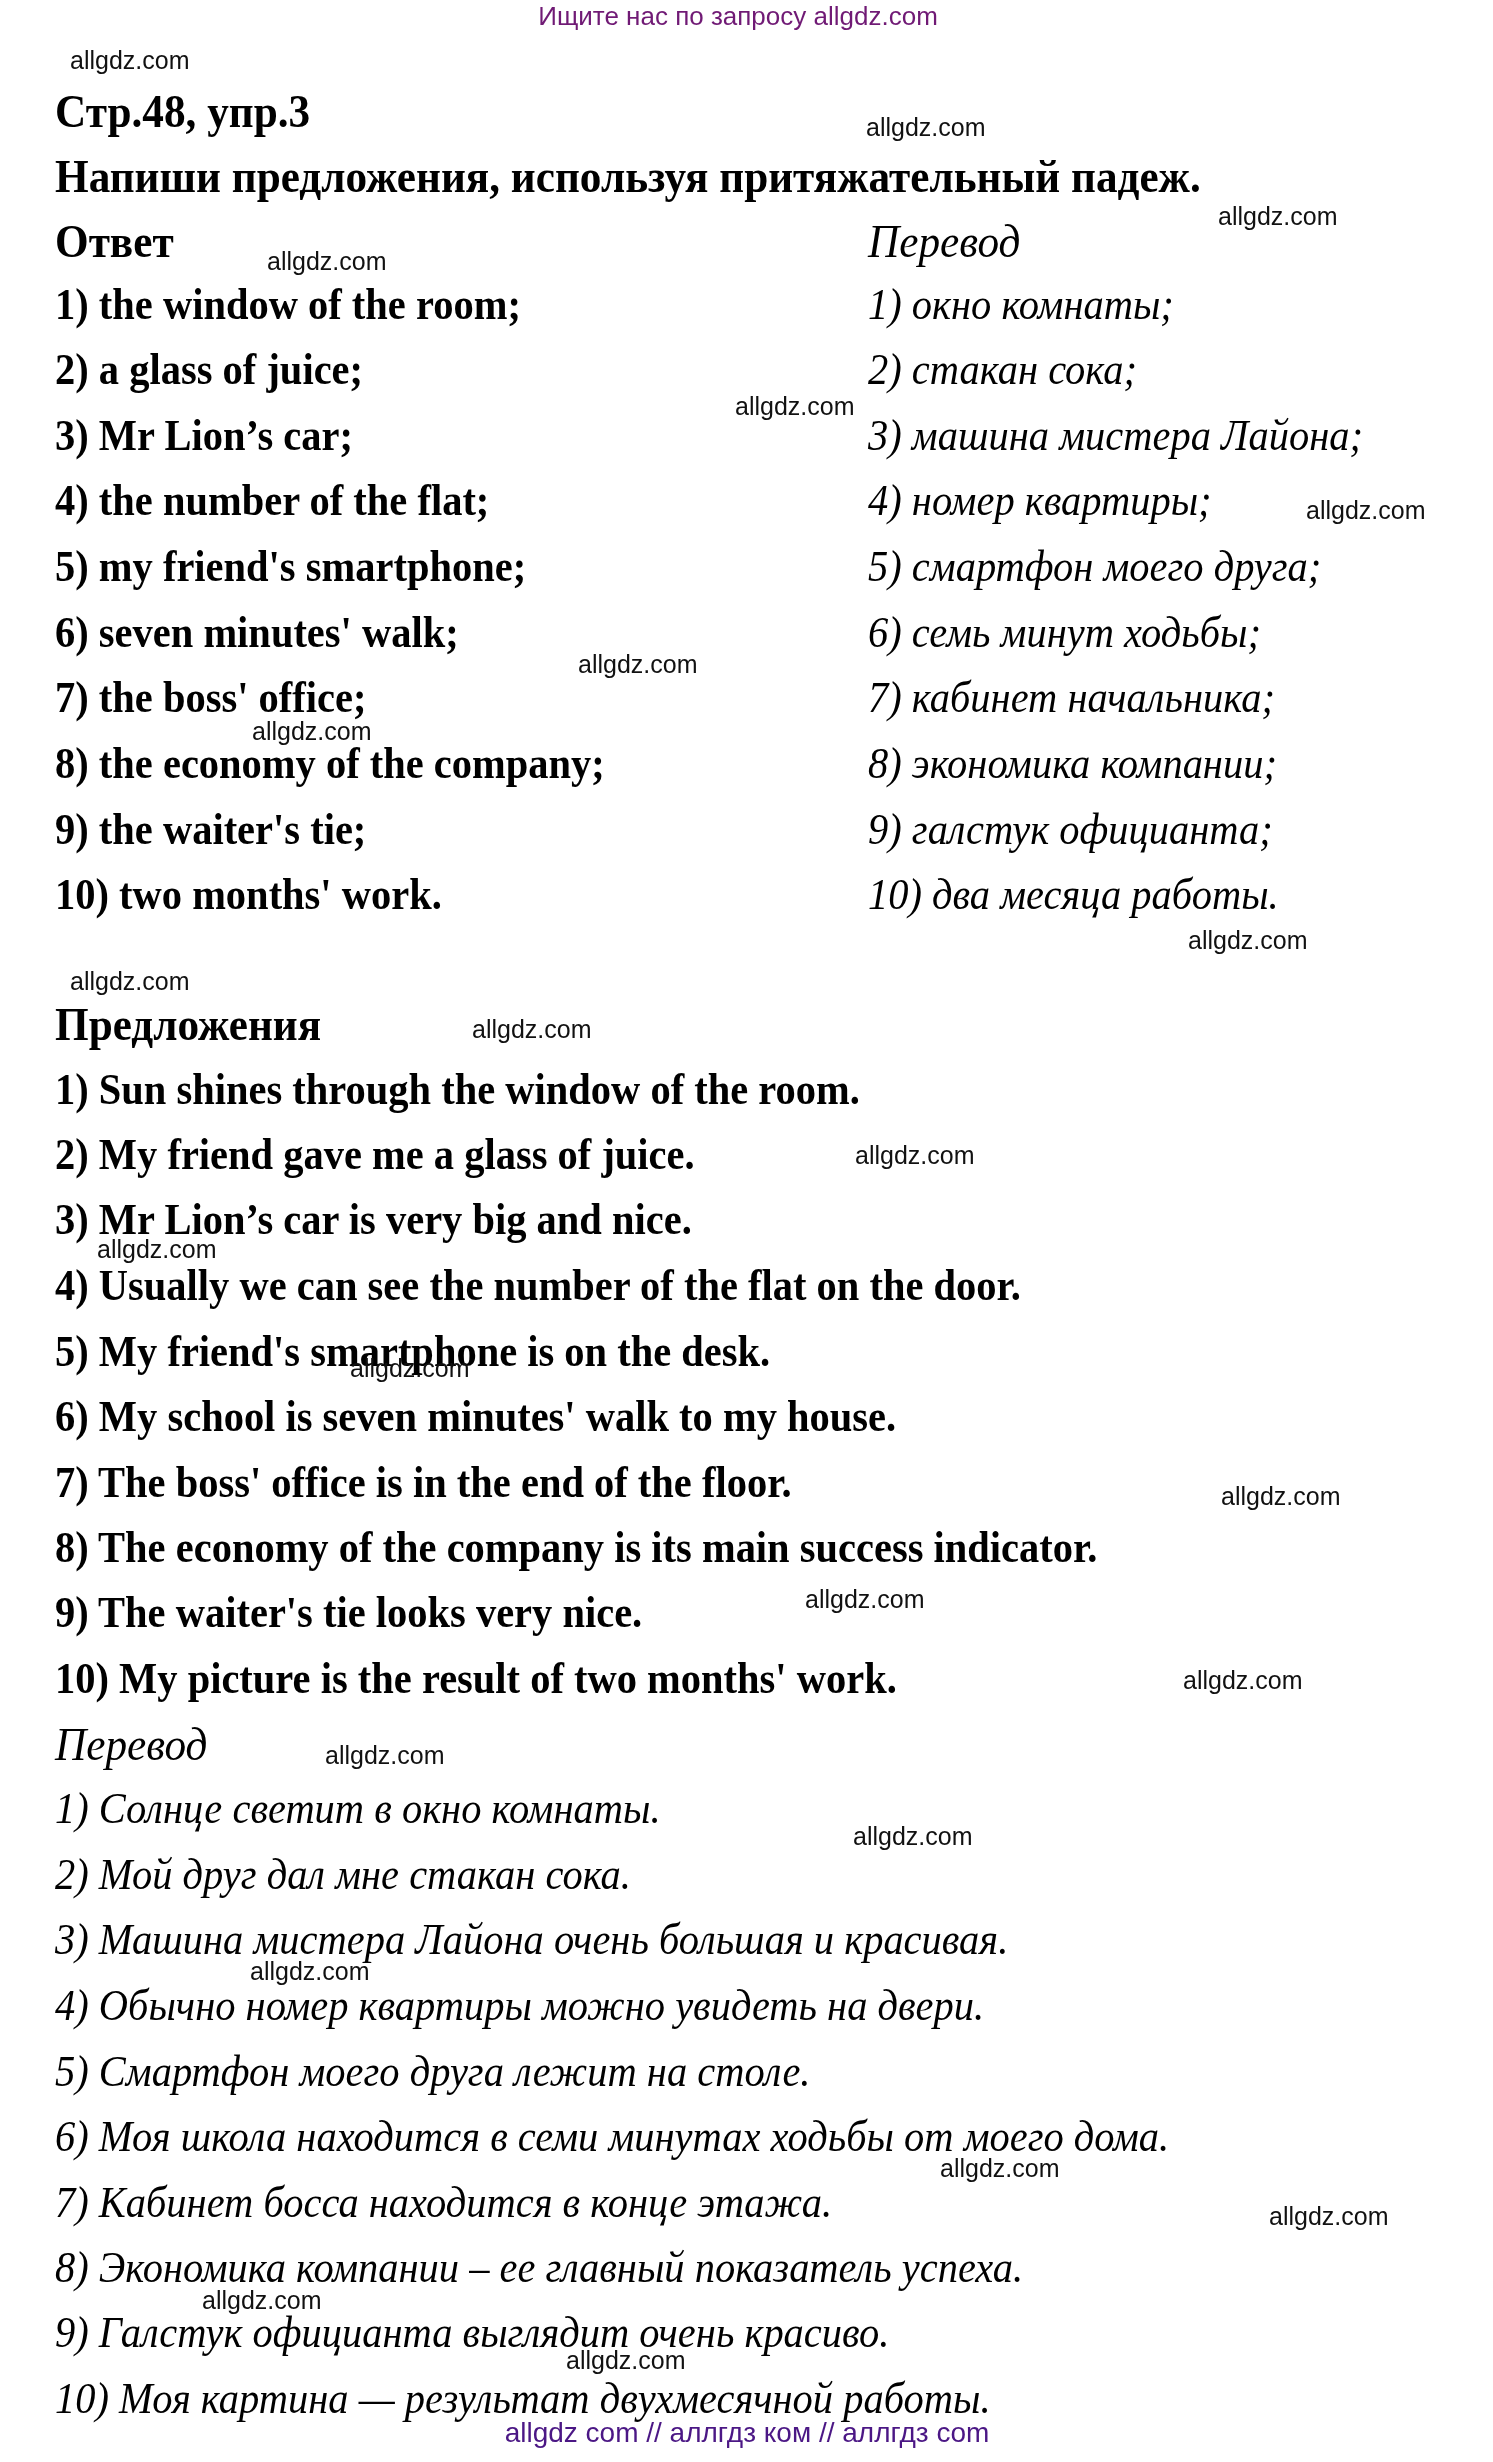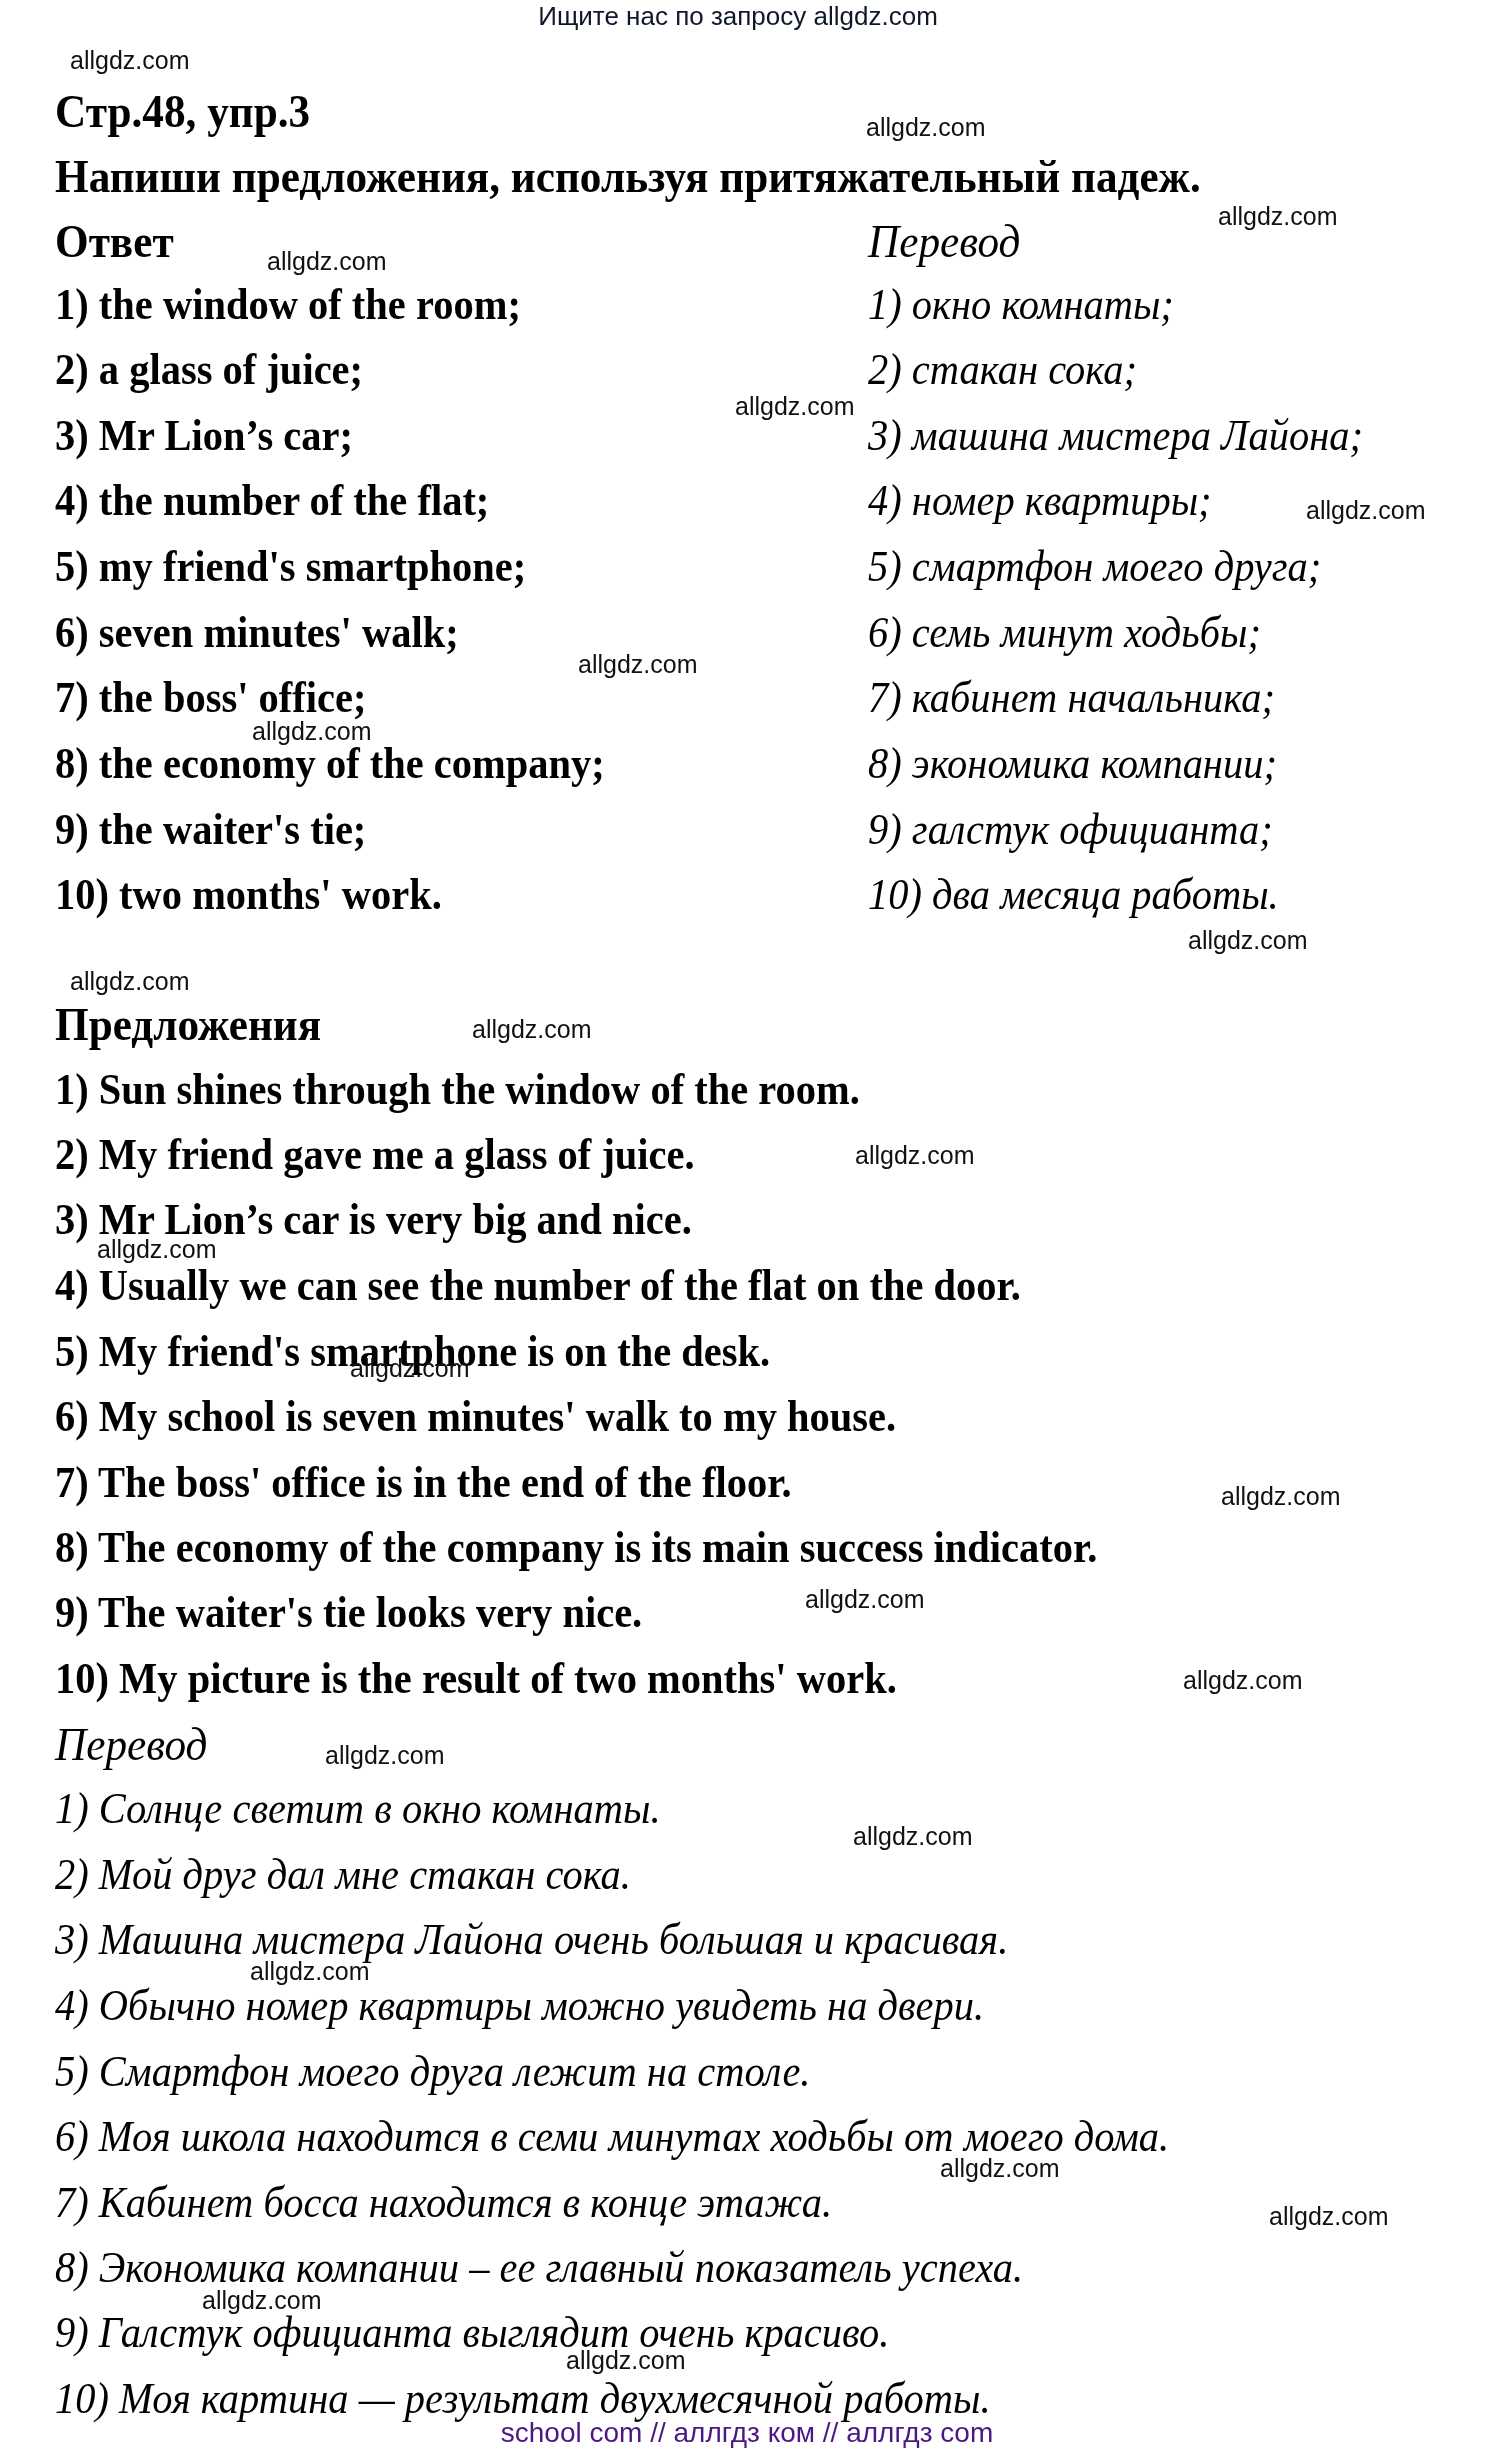--- a/index.html
+++ b/index.html
@@ -1,18 +1,18 @@
 <!DOCTYPE html>
 <html style="font-size:13.4px"><head>
 <meta charset="utf-8">
 <style>
   html, body { margin: 0; padding: 0; background: #ffffff; }
   body { width: 1494px; height: 2462px; position: relative; overflow: hidden; }
   .abs { position: absolute; white-space: nowrap; line-height: 1; }
-  .hdr { font-family: "Liberation Sans", sans-serif; font-size: 26px; color: #0f172a; top: 3.4px; left: 0; width: 1476px; text-align: center; }
+  .hdr { font-family: "Liberation Sans", sans-serif; font-size: 26px; color: #701a75; top: 3.4px; left: 0; width: 1476px; text-align: center; }
   .wm { font-family: "Liberation Sans", sans-serif; font-size: 25px; color: #111111; transform: translateY(-50%); }
   .bold { font-family: "Liberation Serif", serif; font-weight: bold; color: #000; font-size: 44px; transform: translateY(-50%) scaleX(0.92); transform-origin: left center; }
   .ital { font-family: "Liberation Serif", serif; font-style: italic; color: #000; font-size: 44px; transform: translateY(-50%) scaleX(0.92); transform-origin: left center; }
   .footer { font-family: "Liberation Sans", sans-serif; font-size: 28px; color: #4b1785; left: 0; width: 1494px; text-align: center; top: 2419px; }
 </style>
 </head>
 <body>
 
 <div class="abs hdr">Ищите нас по запросу allgdz.com</div>
 
@@ -86,14 +86,14 @@
 <div class="abs wm" style="left:805px; top:1599px;">allgdz.com</div>
 <div class="abs wm" style="left:1183px; top:1680px;">allgdz.com</div>
 <div class="abs wm" style="left:325px; top:1755px;">allgdz.com</div>
 <div class="abs wm" style="left:853px; top:1836px;">allgdz.com</div>
 <div class="abs wm" style="left:250px; top:1971px;">allgdz.com</div>
 <div class="abs wm" style="left:940px; top:2168px;">allgdz.com</div>
 <div class="abs wm" style="left:1269px; top:2216px;">allgdz.com</div>
 <div class="abs wm" style="left:202px; top:2300px;">allgdz.com</div>
 <div class="abs wm" style="left:566px; top:2360px;">allgdz.com</div>
 
-<div class="abs footer">school com  //  аллгдз ком  //  аллгдз com</div>
+<div class="abs footer">allgdz com  //  аллгдз ком  //  аллгдз com</div>
 
 
 </body></html>

